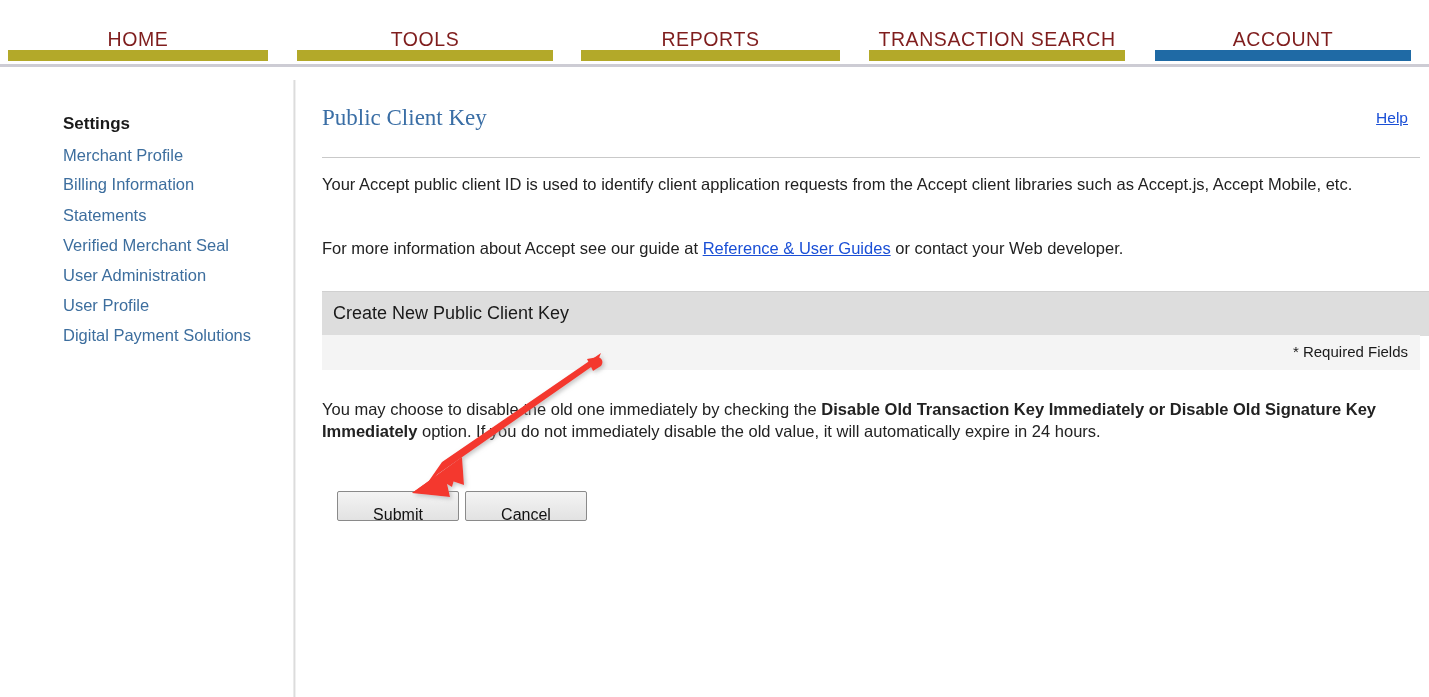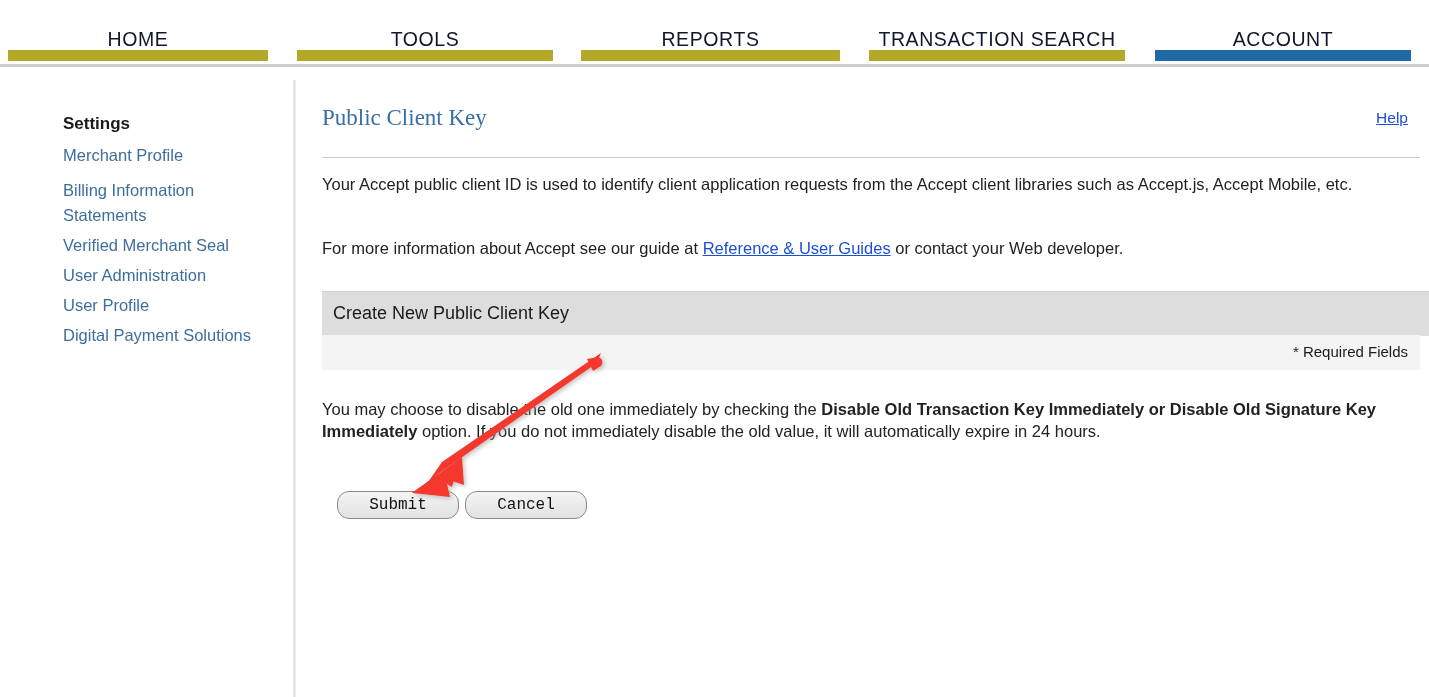--- a/index.html
+++ b/index.html
@@ -39,21 +39,21 @@
     display: block;
   }
   .nav-tab .nav-label {
     position: absolute;
     left: 0;
     top: 28px;
     width: 100%;
     text-align: center;
     font-size: 19.5px;
     letter-spacing: 0.6px;
-    color: #0f172a;
+    color: #7f1d1d;
     font-family: "Liberation Sans", sans-serif;
     white-space: nowrap;
   }
   .nav-tab .nav-underline {
     position: absolute;
     left: 0;
     bottom: 3px;
     height: 11px;
     width: 100%;
     background: #b3a929;
@@ -197,26 +197,26 @@
     font-family: "Liberation Sans", sans-serif;
   }
   #notice-para b { font-weight: bold; }
 
   .form-btn {
     position: absolute;
     top: 424px;
     height: 28px;
     background: linear-gradient(to bottom, #f4f4f4, #e2e2e2);
     border: 1px solid #8a8a8a;
-    border-radius: 12px;
+    border-radius: 2px;
     font-size: 16px;
     color: #111111;
-    font-family: Liberation Mono, monospace;
+    font-family: Liberation Sans, sans-serif;
     cursor: pointer;
-    padding: 4px;
+    padding: 14px;
     text-align: center;
   }
   #submit-button { left: 41px; width: 122px; }
   #cancel-button { left: 169px; width: 122px; }
 
   
   #arrow-annotation {
     position: absolute;
     left: 390px;
     top: 345px;
@@ -254,21 +254,21 @@
   <a class="nav-tab active" id="nav-tab-4" href="#" style="left:1155px;width:256px;">
     <span class="nav-label">ACCOUNT</span>
     <span class="nav-underline"></span>
   </a>
 </div>
 
 <div id="sidebar">
   <div class="side-title">Settings</div>
 
   <a class="side-link" href="#" style="top:79px;">Merchant Profile</a>
-  <a class="side-link" href="#" style="top:114px;text-align:right;">Billing Information</a>
+  <a class="side-link" href="#" style="top:108px;text-align:right;">Billing Information</a>
   <a class="side-link" href="#" style="top:139px;">Statements</a>
   <a class="side-link" href="#" style="top:169px;">Verified Merchant Seal</a>
   <a class="side-link" href="#" style="top:199px;">User Administration</a>
   <a class="side-link" href="#" style="top:229px;">User Profile</a>
   <a class="side-link" href="#" style="top:259px;">Digital Payment Solutions</a>
 </div>
 
 <div id="content-divider"></div>
 
 <div id="main">

